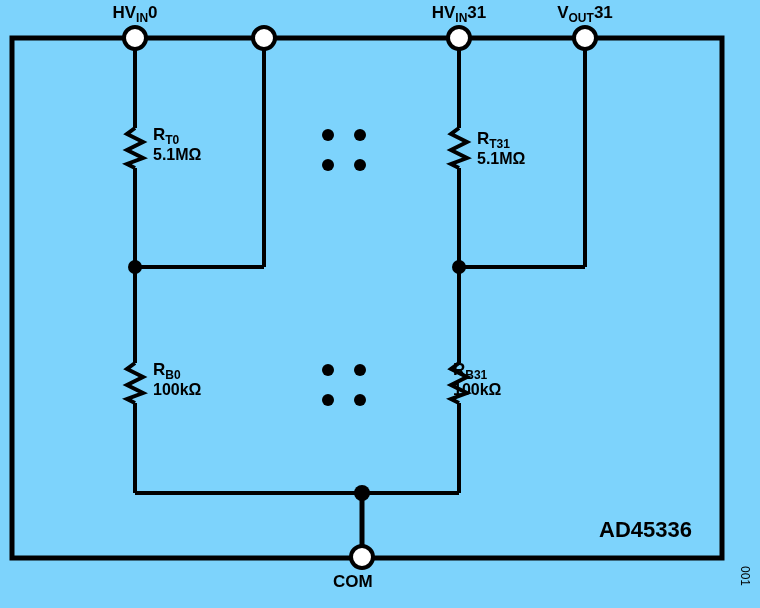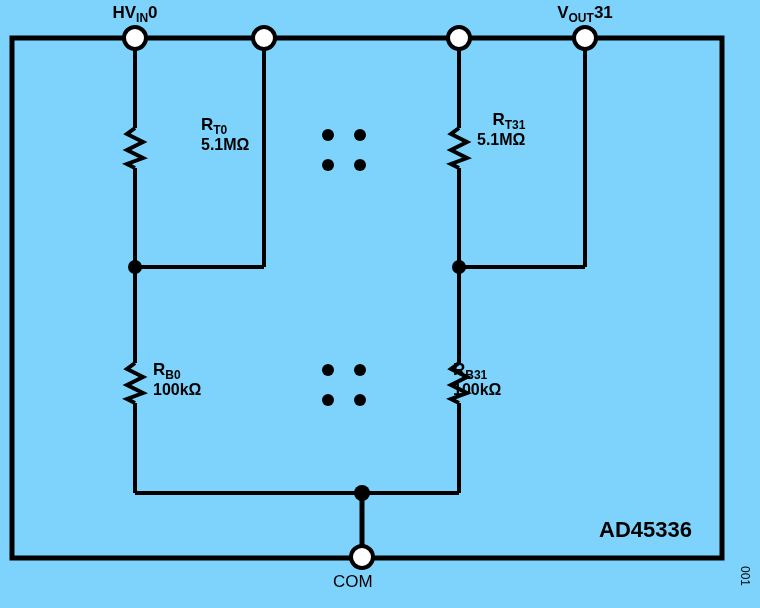--- a/index.html
+++ b/index.html
@@ -53,21 +53,21 @@
   }
   #part-number {
     position: absolute;
     font-size: 22px;
     font-weight: bold;
     color: #000000;
   }
   #com-label {
     position: absolute;
     font-size: 17px;
-    font-weight: normal;
+    font-weight: bold;
     color: #000000;
     text-align: right;
   }
   #figure-tag {
     position: absolute;
     font-size: 12px;
     color: #000000;
     font-weight: normal;
     transform: rotate(90deg);
     transform-origin: left top;
@@ -128,31 +128,34 @@
       <circle cx="328" cy="400" r="6" fill="#000000"></circle>
       <circle cx="360" cy="400" r="6" fill="#000000"></circle>
     </g>
   </svg>
 
   <div class="lbl term-label" style="left: 85px; top: 4px; width: 100px;">
     <span>HV</span><span class="sub">IN</span><span>0</span>
   </div>
 
 
+  <div class="lbl term-label" style="left: 409px; top: 4px; width: 100px;">
+    <span>HV</span><span class="sub">IN</span><span>31</span>
+  </div>
 
   <div class="lbl term-label" style="left: 535px; top: 4px; width: 100px;">
     <span>V</span><span class="sub">OUT</span><span>31</span>
   </div>
 
-  <div class="lbl" style="left: 153px; top: 116px; margin-left: 48px;">
+  <div class="lbl" style="left: 153px; top: 126px;">
     <div class="res-label"><span>R</span><span class="sub">T0</span></div>
     <div class="res-val">5.1MΩ</div>
   </div>
 
-  <div class="lbl" style="left: 477px; top: 111px; text-align: right;">
+  <div class="lbl" style="left: 477px; top: 130px;">
     <div class="res-label"><span>R</span><span class="sub">T31</span></div>
     <div class="res-val">5.1MΩ</div>
   </div>
 
   <div class="lbl" style="left: 153px; top: 361px;">
     <div class="res-label"><span>R</span><span class="sub">B0</span></div>
     <div class="res-val">100kΩ</div>
   </div>
 
   <div class="lbl" style="left: 453px; top: 361px;">

